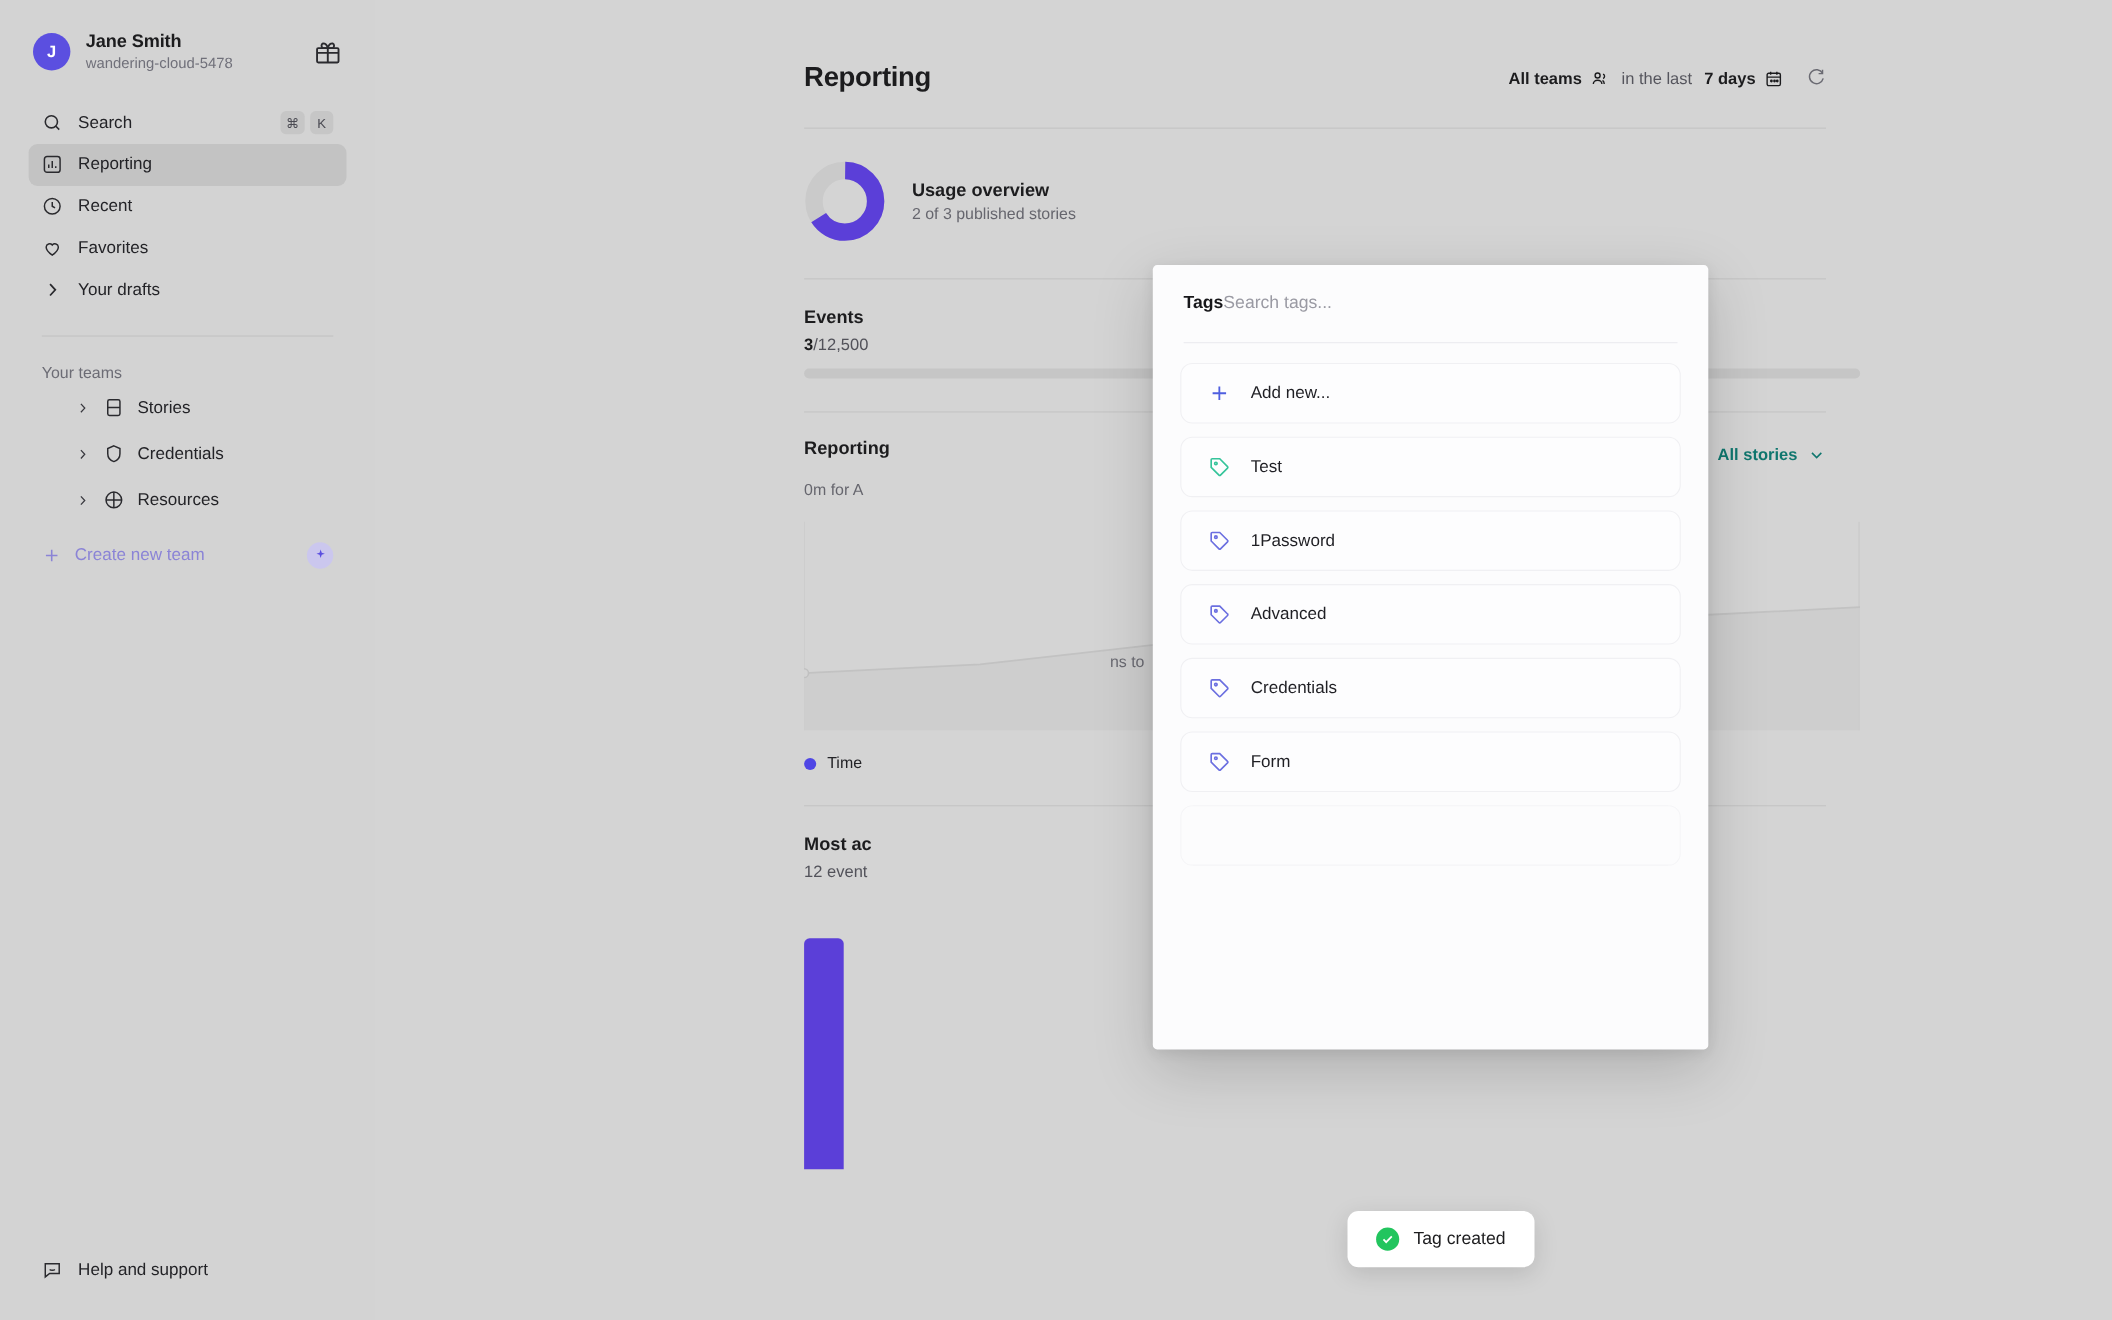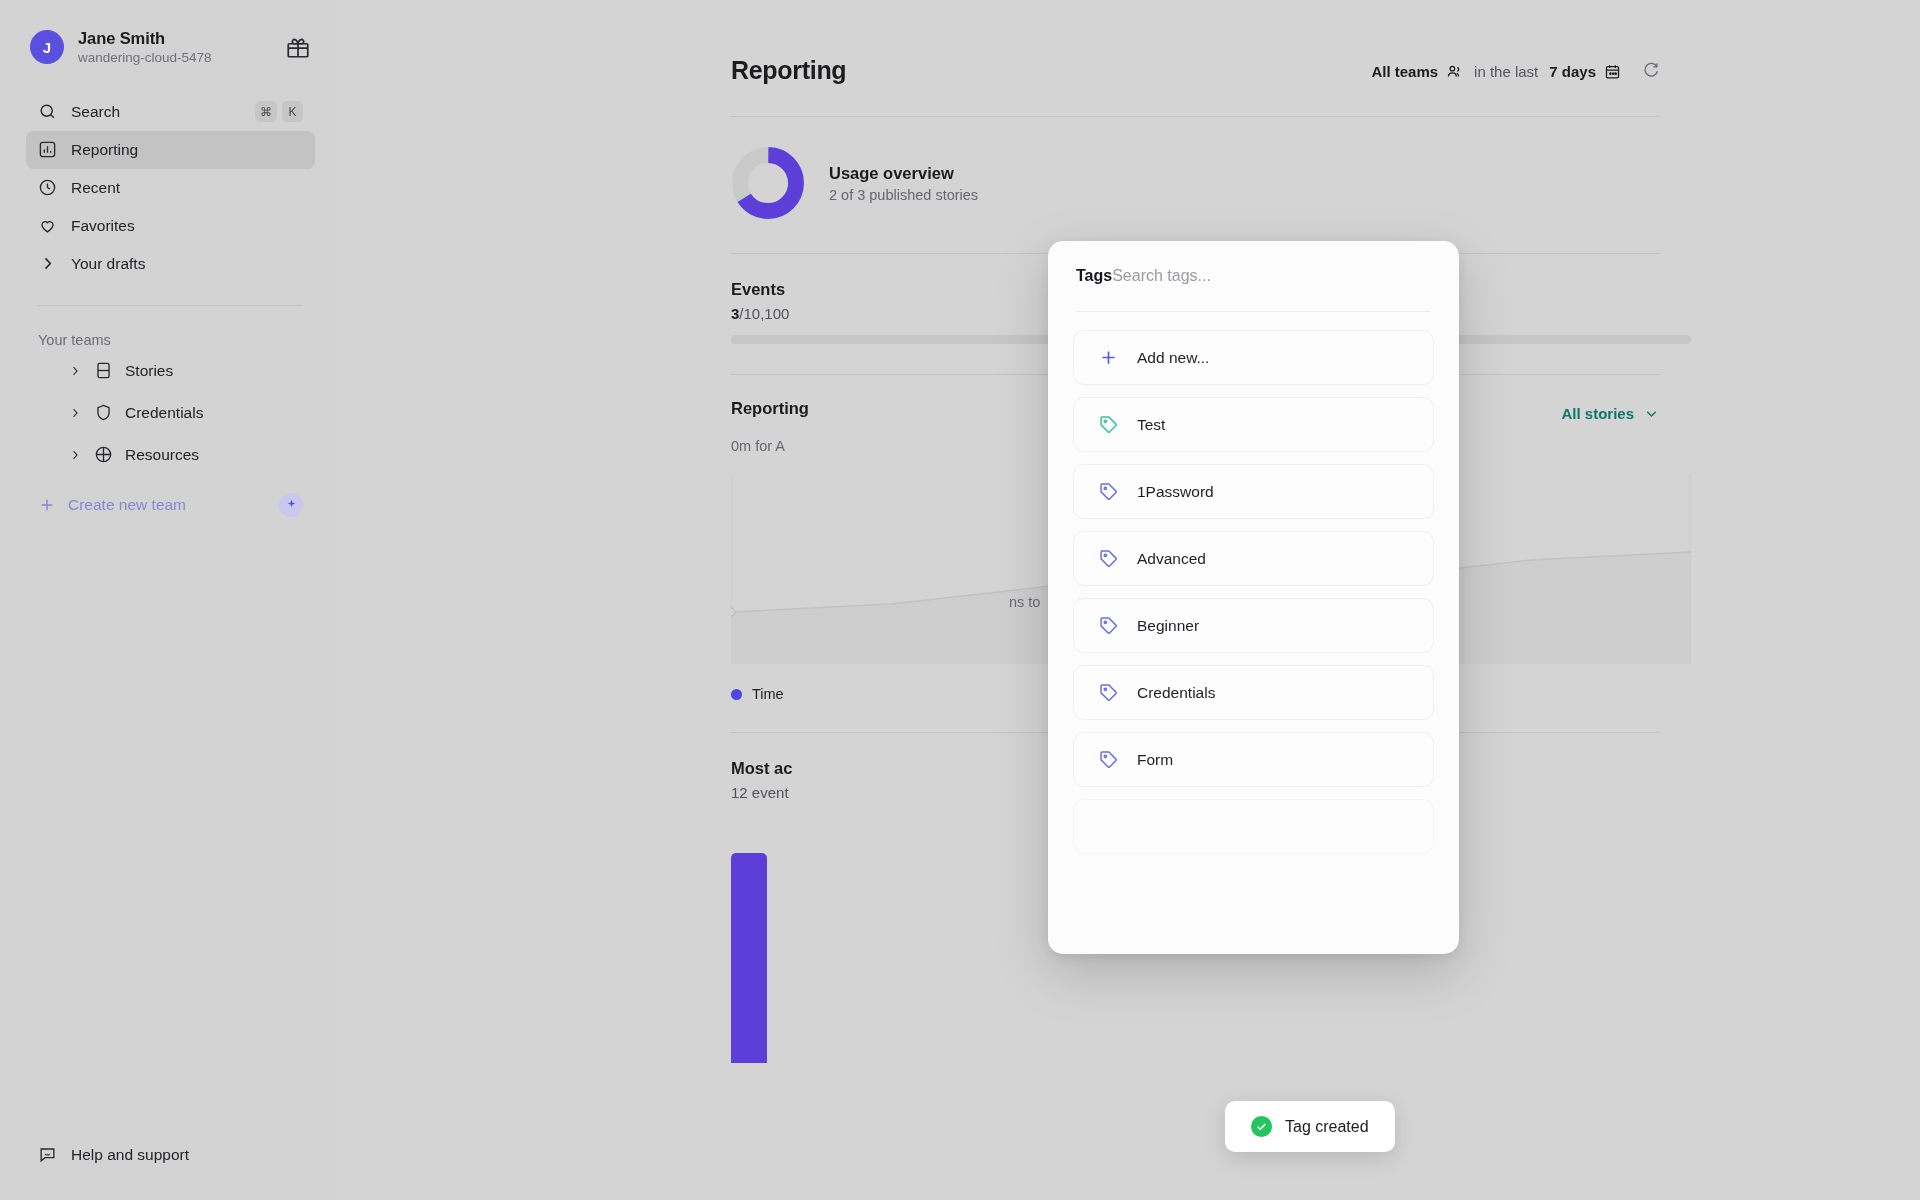--- a/index.html
+++ b/index.html
@@ -135,22 +135,22 @@
   .bar-area { position: relative; margin-top: 22px; height: 240px; }
   .bar {
     position: absolute; left: 0; bottom: 0;
     width: 36px; background: #5b3fd8; border-radius: 5px 5px 0 0;
   }
 
   
   .overlay { position: absolute; inset: 0; background: rgba(0,0,0,0.0); }
   .modal {
     position: absolute; left: 707px; top: 241px;
-    width: 411px; height: 713px;
-    background: #fcfcfd; border-radius: 15px;
+    width: 505px; height: 713px;
+    background: #fcfcfd; border-radius: 4px;
     box-shadow: 0 18px 54px rgba(0,0,0,0.17), 0 3px 12px rgba(0,0,0,0.08);
     overflow: hidden;
   }
   .modal-head { padding: 26px 28px 0 28px; display: flex; align-items: baseline; }
   .modal-title { font-size: 16px; font-weight: 700; color: #17171a; }
   .modal-search {
     border: none; outline: none; background: transparent;
     font-family: "Liberation Sans", sans-serif;
     font-size: 16px; color: #17171a; flex: 1; padding: 0;
   }
@@ -383,21 +383,21 @@
           <div class="usage-t">Usage overview</div>
           <div class="usage-s">2 of 3 published stories</div>
         </div>
       </div>
 
       <div class="hrule2"></div>
 
       <div class="stat-block">
         <div class="stat-label">Events</div>
         <div class="stat-val">
-          <b>3</b><span>/10,100</span>
+          <b>3</b><span>/12,500</span>
         </div>
         <div class="stat-bar"></div>
       </div>
 
       <div class="hrule3"></div>
 
       <div class="sec-head">
         <div>
           <div class="sec-t">Reporting</div>
           <div class="sec-s">0m for A</div>
@@ -486,47 +486,38 @@
         <div class="tagrow">
           <span class="tag-ic" style="color:#6b6fe0">
             <svg viewBox="0 0 24 24" fill="none" stroke="currentColor" stroke-width="1.7">
                 <path d="M3.5 12.4V4.6A1.1 1.1 0 014.6 3.5h7.8L20.5 11.6a1.1 1.1 0 010 1.6l-7.3 7.3a1.1 1.1 0 01-1.6 0z"></path>
                 <circle cx="8.4" cy="8.4" r="1.3"></circle>
               </svg>
           </span>
           <span>Advanced</span>
         </div>
 
+
         <div class="tagrow">
           <span class="tag-ic" style="color:#6b6fe0">
             <svg viewBox="0 0 24 24" fill="none" stroke="currentColor" stroke-width="1.7">
                 <path d="M3.5 12.4V4.6A1.1 1.1 0 014.6 3.5h7.8L20.5 11.6a1.1 1.1 0 010 1.6l-7.3 7.3a1.1 1.1 0 01-1.6 0z"></path>
                 <circle cx="8.4" cy="8.4" r="1.3"></circle>
               </svg>
           </span>
-          <span>Beginner</span>
+          <span>Credentials</span>
         </div>
 
         <div class="tagrow">
           <span class="tag-ic" style="color:#6b6fe0">
             <svg viewBox="0 0 24 24" fill="none" stroke="currentColor" stroke-width="1.7">
                 <path d="M3.5 12.4V4.6A1.1 1.1 0 014.6 3.5h7.8L20.5 11.6a1.1 1.1 0 010 1.6l-7.3 7.3a1.1 1.1 0 01-1.6 0z"></path>
                 <circle cx="8.4" cy="8.4" r="1.3"></circle>
               </svg>
           </span>
-          <span>Credentials</span>
-        </div>
-
-        <div class="tagrow">
-          <span class="tag-ic" style="color:#6b6fe0">
-            <svg viewBox="0 0 24 24" fill="none" stroke="currentColor" stroke-width="1.7">
-                <path d="M3.5 12.4V4.6A1.1 1.1 0 014.6 3.5h7.8L20.5 11.6a1.1 1.1 0 010 1.6l-7.3 7.3a1.1 1.1 0 01-1.6 0z"></path>
-                <circle cx="8.4" cy="8.4" r="1.3"></circle>
-              </svg>
-          </span>
           <span>Form</span>
         </div>
 
         <div class="tagrow" style="opacity:0.55"></div>
 
       </div>
     </div>
 
     <div class="toast">
       <span class="check">

